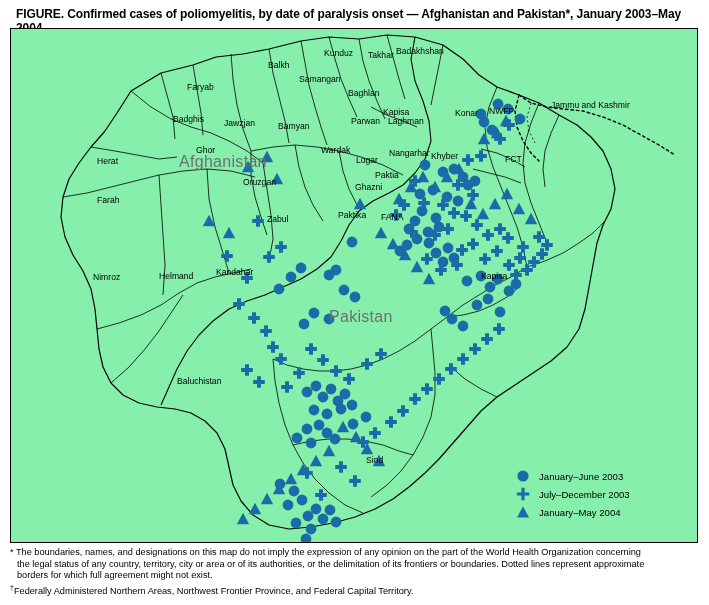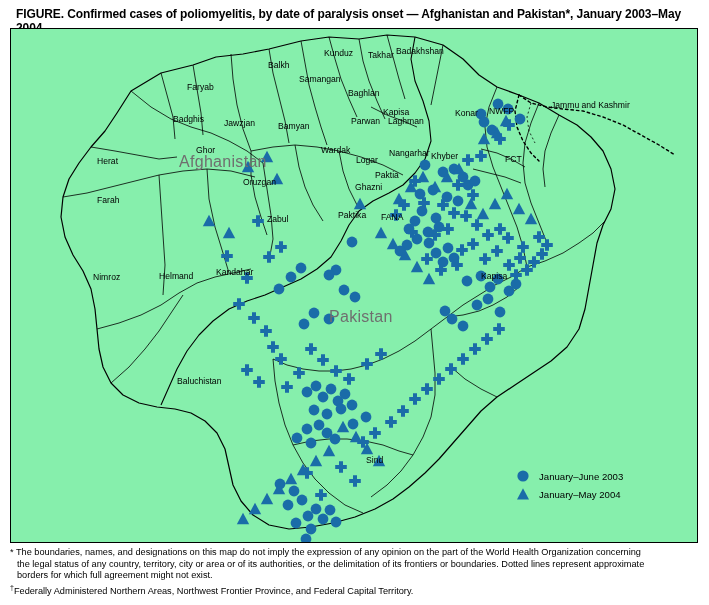--- a/index.html
+++ b/index.html
@@ -421,20 +421,28 @@
         <span class="legend-mark">
           <svg width="14" height="14" viewBox="0 0 14 14">
               <circle cx="7" cy="7" r="5.6" fill="#1a6ca8"></circle>
             </svg>
         </span>
         <span class="legend-label">January–June 2003</span>
       </div>
       <div class="legend-row">
         <span class="legend-mark">
           <svg width="14" height="14" viewBox="0 0 14 14">
+              <path d="M5.4 0.8h3.2v4.6h4.6v3.2H8.6v4.6H5.4V8.6H0.8V5.4h4.6z" fill="#1a6ca8"></path>
+            </svg>
+        </span>
+        <span class="legend-label">July–December 2003</span>
+      </div>
+      <div class="legend-row">
+        <span class="legend-mark">
+          <svg width="14" height="14" viewBox="0 0 14 14">
               <path d="M7 1.2 L13 12.6 L1 12.6 Z" fill="#1a6ca8"></path>
             </svg>
         </span>
         <span class="legend-label">January–May 2004</span>
       </div>
     </div>
   </div>
 
   <div class="footnotes">
     <span class="fn-line">* The boundaries, names, and designations on this map do not imply the expression of any opinion on the part of the World Health Organization concerning</span>

